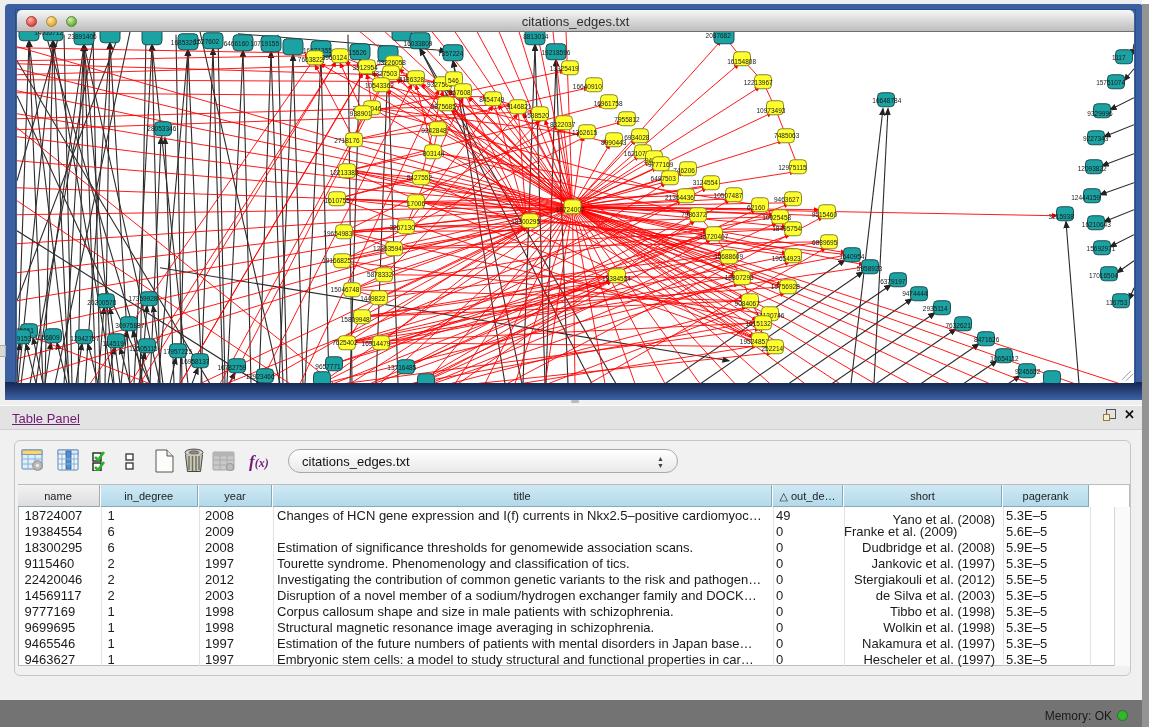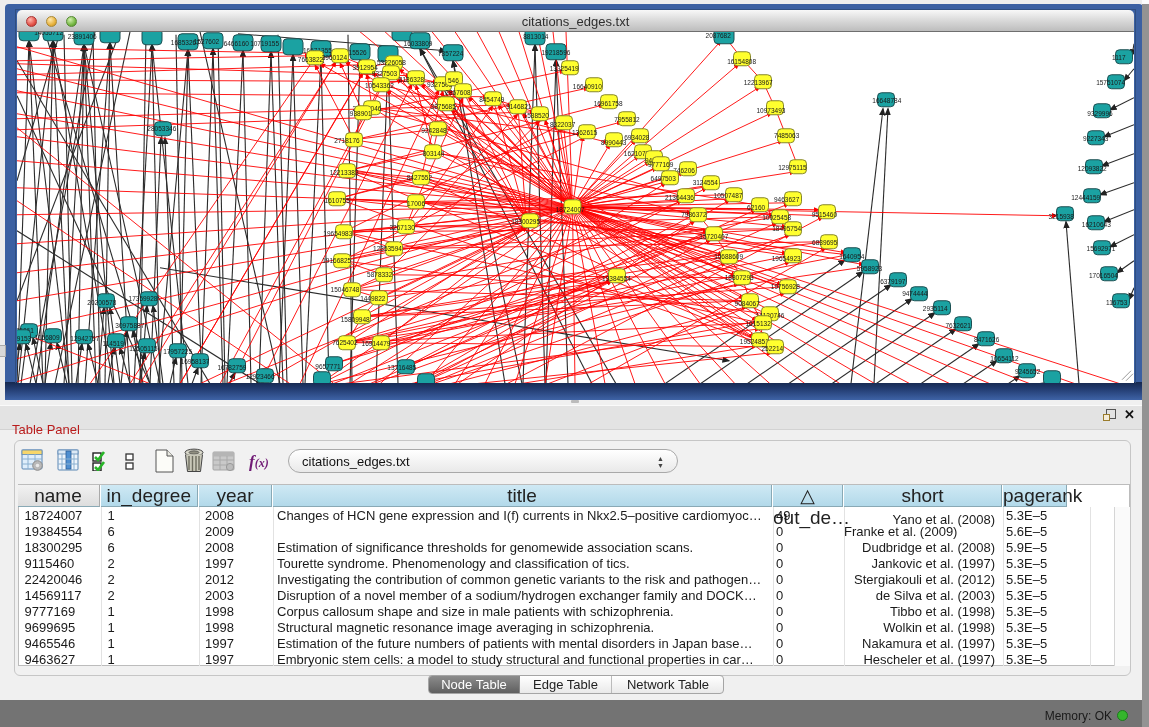--- a/index.html
+++ b/index.html
@@ -18,32 +18,32 @@
 #title { position:absolute; top:4px; width:100%; text-align:center; font-size:13px; color:#2e2e2e; }
 #graph { position:absolute; left:17px; top:31.5px; background:#fff; }
 #graph line.r { stroke:#ff0000; stroke-width:0.9; }
 #graph line.b { stroke:#2b2b2b; stroke-width:1.1; }
 #graph rect.nt { fill:#1ba2a2; stroke:#1c4f52; stroke-width:1; }
 #graph rect.ny { fill:#ffff2e; stroke:#86862c; stroke-width:1; }
 #graph text.nl { font-size:6.5px; fill:#1a1a1a; text-anchor:middle; font-family:"Liberation Sans",sans-serif; }
 
 #tp { position:absolute; left:0; top:399.5px; width:1142px; height:327.5px; background:#f0f0f0; }
 #tphead { position:absolute; left:0; top:5px; width:100%; height:25px; background:#e3e3e3; border-top:1px solid #fafafa; border-bottom:1px solid #d2d2d2; }
-#tphead span { position:absolute; left:12px; top:16px; font-size:13px; color:#b91c1c; }
+#tphead span { position:absolute; left:12px; top:5px; font-size:13px; color:#701a75;text-decoration:underline; }
 #floatic { position:absolute; right:26px; top:9px; width:13px; height:13px; }
 #closeic { position:absolute; right:7px; top:7px; font-size:13px; font-weight:bold; color:#111; }
 #cont { position:absolute; left:14px; top:439.5px; width:1117px; height:236px; background:#f1f1f1; border:1px solid #c6c6c6; border-radius:6px; }
 .tbi { position:absolute; }
 .fx { position:absolute; left:249px; top:452px; font-family:"Liberation Serif",serif; font-style:italic; font-weight:bold; font-size:17px; color:#701a75; }
 .fx i { font-size:12px; font-weight:bold; }
 #dd { position:absolute; left:288px; top:449px; width:390px; height:24px; background:linear-gradient(#ffffff,#e9e9e9); border:1px solid #a9a9a9; border-radius:12px; }
 #dd span { position:absolute; left:13px; top:4px; font-size:13px; color:#111; }
 #dd .arr { position:absolute; right:13px; top:4.5px; font-size:7px; color:#444; line-height:7px; text-align:center; letter-spacing:0; }
 #tblbg { position:absolute; left:17.5px; top:484px; width:1112.5px; height:182px; background:#fff; border:1px solid #bcbcbc; }
-.hc { position:absolute; top:484.5px; height:22px; background:linear-gradient(#cfe9f4,#b2d9ea); border-right:1px solid #89a9b5; border-bottom:1px solid #89a9b5; font-size:19px; color:#222; text-align:center; line-height:22px; }
+.hc { position:absolute; top:484.5px; height:22px; background:linear-gradient(#cfe9f4,#b2d9ea); border-right:1px solid #89a9b5; border-bottom:1px solid #89a9b5; font-size:11px; color:#222; text-align:center; line-height:22px; }
 .hg { background:linear-gradient(#f2f2f2,#dddddd); border-right:1px solid #aaa; }
 .tc { position:absolute; height:16px; font-size:13px; color:#1a1a1a; line-height:16px; white-space:nowrap; overflow:hidden; }
 .cline { position:absolute; top:507px; width:1px; height:159px; background:#e2e2e2; }
 #scrl { position:absolute; left:1114px; top:507px; width:16px; height:159px; background:#fafafa; border-left:1px solid #d5d5d5; }
 
 #tabs { position:absolute; left:428px; top:675px; width:296px; height:19px; background:linear-gradient(#fff,#e9e9e9); border:1px solid #a5a5a5; border-radius:4px; font-size:13px; line-height:18px; text-align:center; color:#222; }
 #tabs .seg1 { position:absolute; left:0; top:0; width:91px; height:100%; background:linear-gradient(#8c8c8c,#5f5f5f); color:#fff; border-radius:3px 0 0 3px; border-right:1px solid #888; }
 #tabs .seg2 { position:absolute; left:91px; top:0; width:92px; height:100%; border-right:1px solid #bbb; }
 #tabs .seg3 { position:absolute; left:183px; top:0; width:112px; height:100%; }
 #membar { position:absolute; left:0; top:700px; width:1142px; height:27px; background:#737373; }
@@ -763,21 +763,21 @@
       <span>citations_edges.txt</span>
       <div class="arr">▲<br>▼</div>
     </div>
 <div id="tblbg"></div>
 <div class="hc hg" style="left:17.5px;width:82.0px;">name</div>
 <div class="hc" style="left:100.5px;width:97.5px;">in_degree</div>
 <div class="hc" style="left:199px;width:73px;">year</div>
 <div class="hc" style="left:273px;width:499px;">title</div>
 <div class="hc" style="left:773px;width:70px;">△ out_de…</div>
 <div class="hc" style="left:844px;width:158px;">short</div>
-<div class="hc" style="left:1003px;width:64px;">pagerank</div>
+<div class="hc" style="left:1003px;width:86px;">pagerank</div>
 <div class="tc" style="left:24.5px;width:76.0px;top:508px;">18724007</div>
 <div class="tc" style="left:107.5px;width:91.5px;top:508px;">1</div>
 <div class="tc" style="left:205px;width:68px;top:508px;">2008</div>
 <div class="tc" style="left:277px;width:496px;top:508px;">Changes of HCN gene expression and I(f) currents in Nkx2.5–positive cardiomyoc…</div>
 <div class="tc" style="left:776px;width:68px;top:508px;">49</div>
 <div class="tc" style="left:844px;width:151px;top:512px;text-align:right;">Yano et al. (2008)</div>
 <div class="tc" style="left:1006px;width:84px;top:508px;">5.3E–5</div>
 <div class="tc" style="left:24.5px;width:76.0px;top:524px;">19384554</div>
 <div class="tc" style="left:107.5px;width:91.5px;top:524px;">6</div>
 <div class="tc" style="left:205px;width:68px;top:524px;">2009</div>
@@ -841,24 +841,19 @@
 <div class="tc" style="left:844px;width:151px;top:652px;text-align:right;">Hescheler et al. (1997)</div>
 <div class="tc" style="left:1006px;width:84px;top:652px;">5.3E–5</div>
 <div class="cline" style="left:100.5px;"></div>
     <div class="cline" style="left:199px;"></div>
     <div class="cline" style="left:273px;"></div>
     <div class="cline" style="left:773px;"></div>
     <div class="cline" style="left:844px;"></div>
     <div class="cline" style="left:1003px;"></div>
     <div class="cline" style="left:1090px;"></div>
 <div id="scrl"></div>
-<div id="tabs">
-  <div class="seg1">Node Table</div>
-  <div class="seg2">Edge Table</div>
-  <div class="seg3">Network Table</div>
-</div>
 <div id="membar">
       <span id="memtxt">Memory: OK</span>
       <div id="memdot"></div>
     </div>
 <div id="rightstrip"></div>
 <div id="rightstrip2"></div>
 <div id="splitter"></div>
 </div>
 </body></html>

